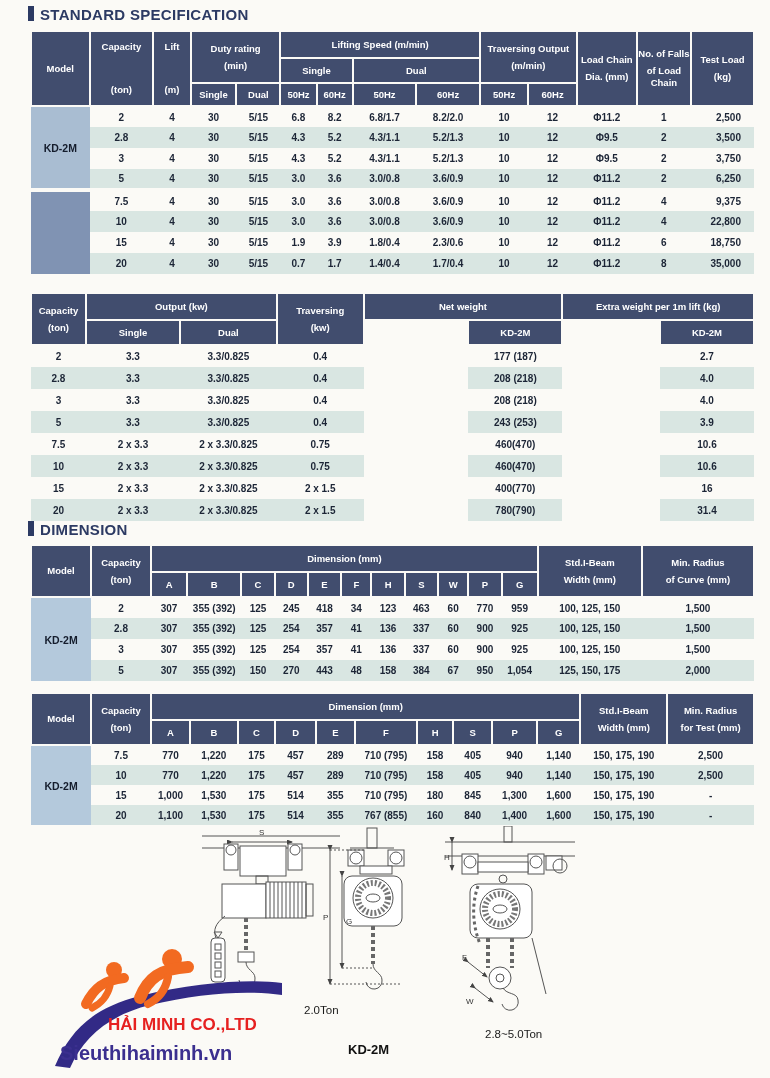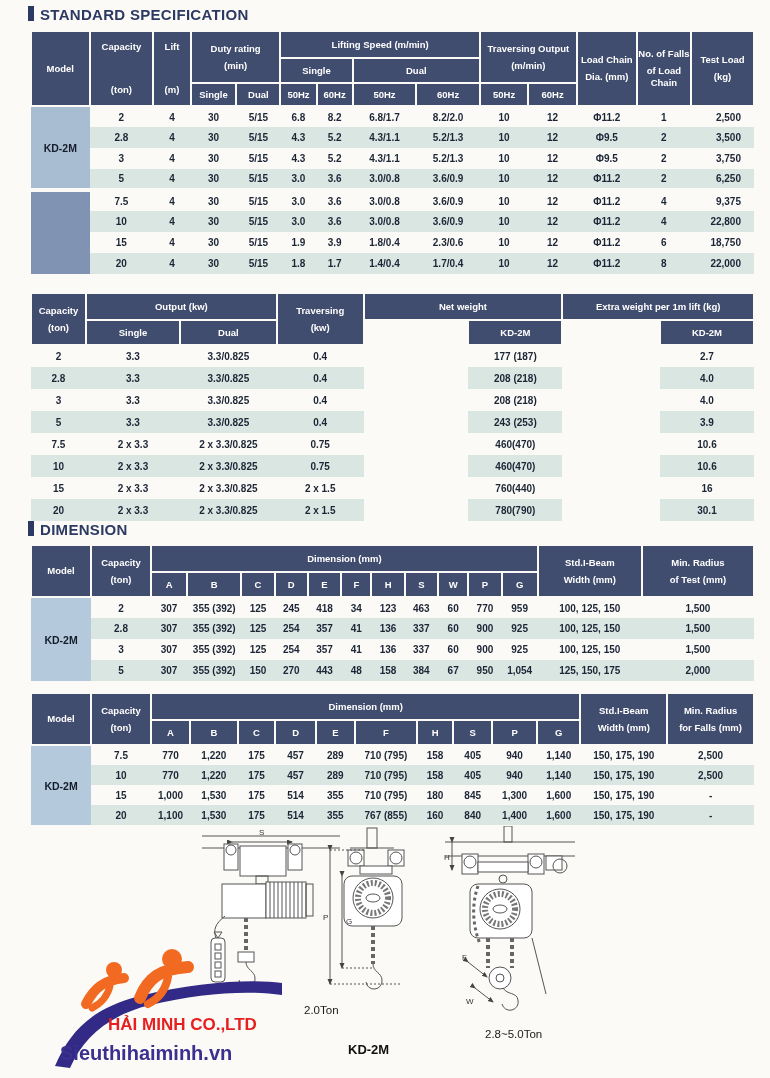--- a/index.html
+++ b/index.html
@@ -249,29 +249,29 @@
     <td>Φ11.2</td>
     <td>6</td>
     <td class="num-right">18,750</td>
   </tr>
 
   <tr class="alt">
     <td>20</td>
     <td>4</td>
     <td>30</td>
     <td>5/15</td>
-    <td>1.8</td>
+    <td>0.7</td>
     <td>1.7</td>
     <td>1.4/0.4</td>
     <td>1.7/0.4</td>
     <td>10</td>
     <td>12</td>
     <td>Φ11.2</td>
     <td>8</td>
-    <td class="num-right">22,000</td>
+    <td class="num-right">35,000</td>
   </tr>
 </tbody>
     </table>
   </div>
 
   <div class="tbl-wrap" style="top:292px;">
     <table id="tbl-output">
       <colgroup>
         <col style="width:7.6%">
           <col style="width:13%">
@@ -375,34 +375,34 @@
     <td class="spacer"></td>
     <td>10.6</td>
   </tr>
 
   <tr>
     <td>15</td>
     <td>2 x 3.3</td>
     <td>2 x 3.3/0.825</td>
     <td>2 x 1.5</td>
     <td class="spacer"></td>
-    <td>760(440)</td>
+    <td>400(770)</td>
     <td class="spacer"></td>
     <td>16</td>
   </tr>
 
   <tr class="alt">
     <td>20</td>
     <td>2 x 3.3</td>
     <td>2 x 3.3/0.825</td>
     <td>2 x 1.5</td>
     <td class="spacer"></td>
     <td>780(790)</td>
     <td class="spacer"></td>
-    <td>30.1</td>
+    <td>31.4</td>
   </tr>
 </tbody>
     </table>
   </div>
 
   <div class="section-title" style="top:521px;">
     <span class="bar"></span>
     <span class="txt">DIMENSION</span>
   </div>
 
@@ -437,21 +437,21 @@
           <th colspan="11">Dimension (mm)</th>
           <th rowspan="2">
               <div class="stack">
                 <span>Std.I-Beam</span>
                 <span>Width (mm)</span>
               </div>
             </th>
           <th rowspan="2">
               <div class="stack">
                 <span>Min. Radius</span>
-                <span>of Test (mm)</span>
+                <span>of Curve (mm)</span>
               </div>
             </th>
         </tr>
         <tr class="h2">
           <th>A</th>
           <th>B</th>
           <th>C</th>
           <th>D</th>
           <th>E</th>
           <th>F</th>
@@ -565,21 +565,21 @@
           <th colspan="10">Dimension (mm)</th>
           <th rowspan="2">
               <div class="stack">
                 <span>Std.I-Beam</span>
                 <span>Width (mm)</span>
               </div>
             </th>
           <th rowspan="2">
               <div class="stack">
                 <span>Min. Radius</span>
-                <span>for Falls (mm)</span>
+                <span>for Test (mm)</span>
               </div>
             </th>
         </tr>
         <tr class="h2">
           <th>A</th>
           <th>B</th>
           <th>C</th>
           <th>D</th>
           <th>E</th>
           <th>F</th>

